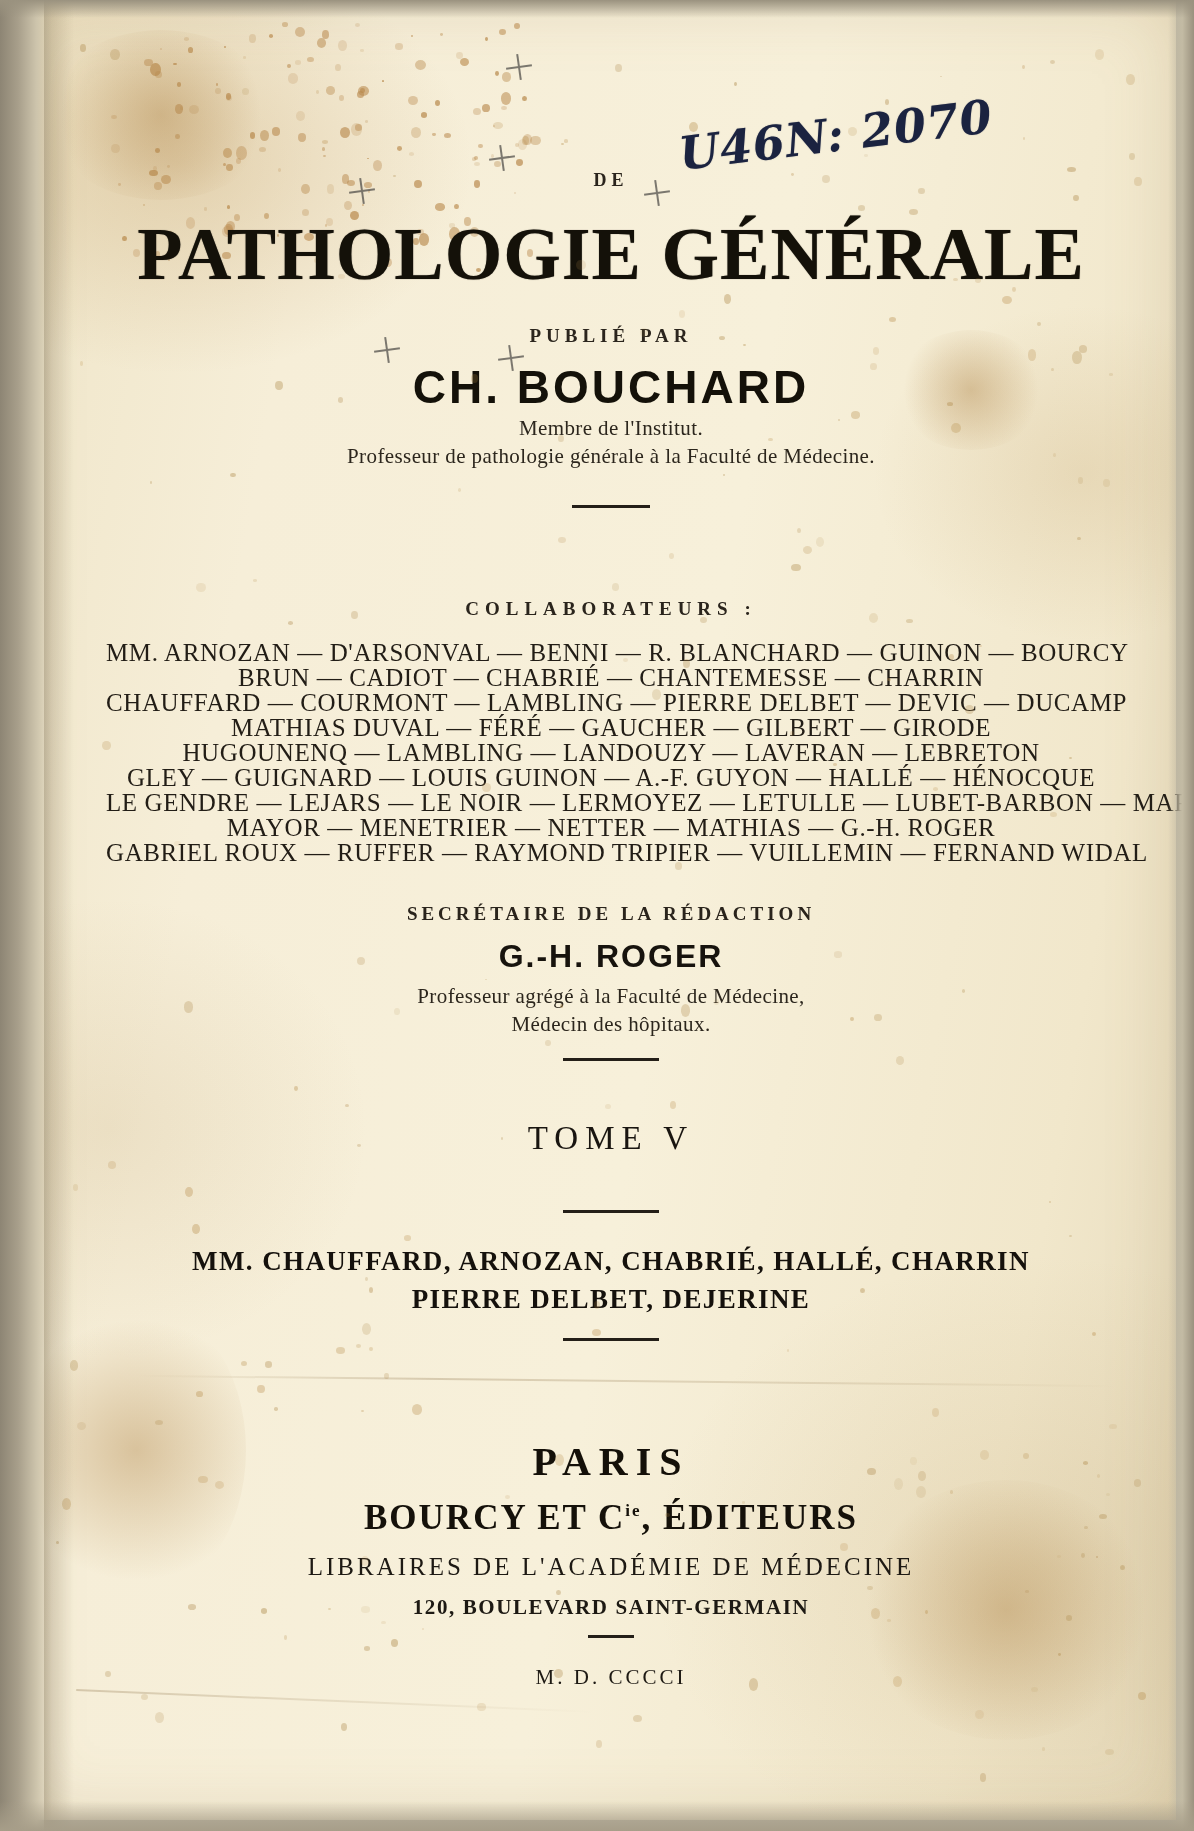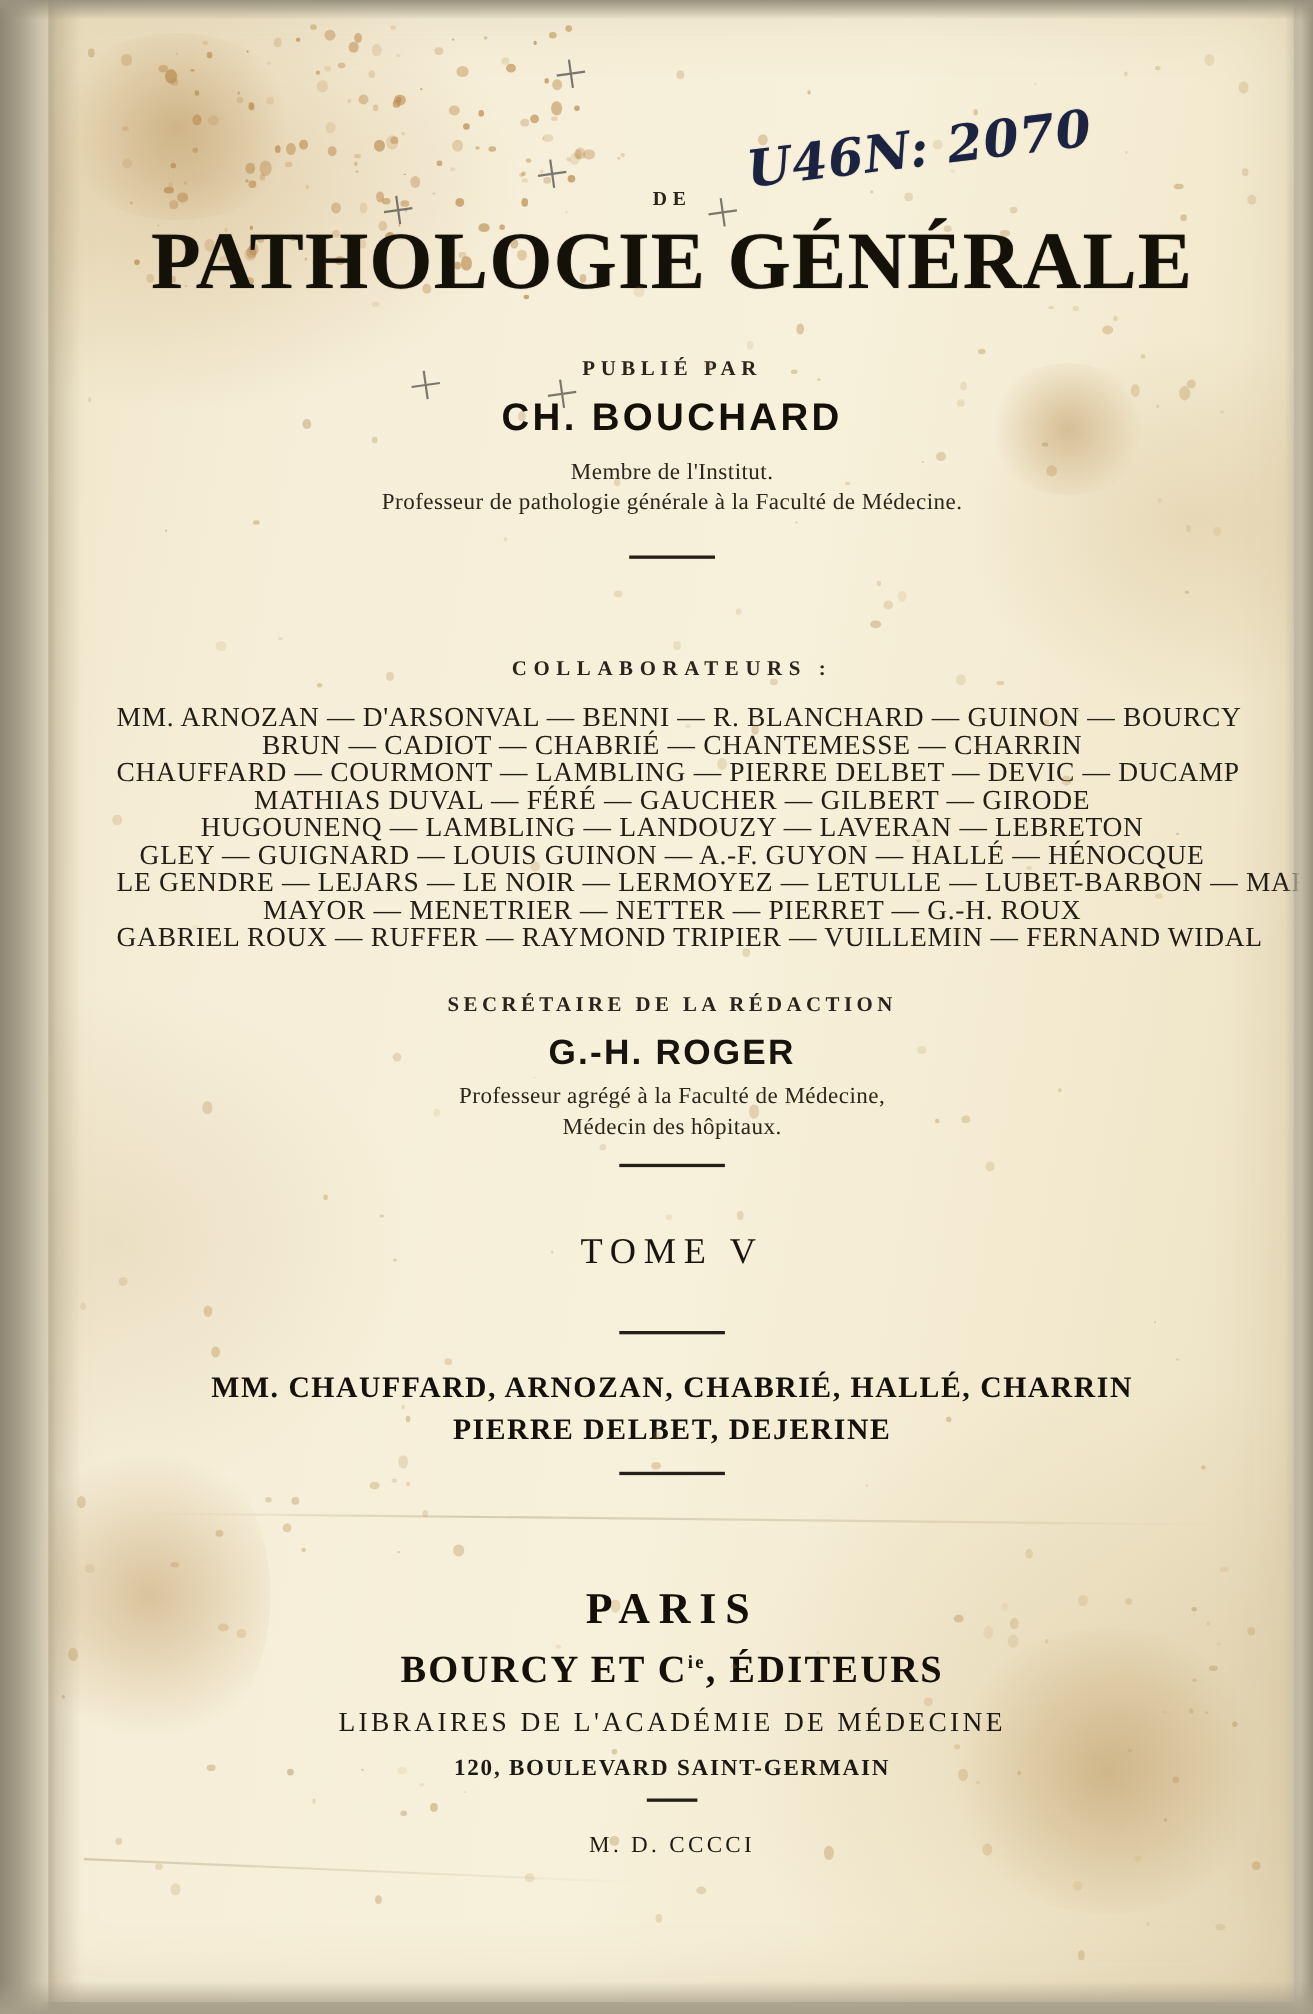--- a/index.html
+++ b/index.html
@@ -71,21 +71,21 @@
     font-size:74px;
     letter-spacing:1px;
     transform:scaleX(1.02);
     color:#141109;
     text-shadow:0 0 1px rgba(20,17,9,.55);
   }
   .pubpar { font-size:19px; letter-spacing:5px; font-weight:700; color:#2b251d; }
 
   .editor-name {
     font-family:"Liberation Sans", sans-serif;
-    font-size:35px; font-weight:700; letter-spacing:3px; color:#141109;
+    font-size:46px; font-weight:700; letter-spacing:3px; color:#141109;
   }
   .sec-name {
     font-family:"Liberation Sans", sans-serif;
     font-size:32px; font-weight:700; letter-spacing:2px; color:#17130d;
   }
   .credit { font-size:21px; color:#2c261d; letter-spacing:.4px; line-height:1.35; }
 
   .collab-head { font-size:19px; letter-spacing:6px; font-weight:700; color:#2a241c; }
   .sec-head    { font-size:19px; letter-spacing:4px; font-weight:700; color:#2a241c; }
 
@@ -326,21 +326,21 @@
     <div id="crease"></div>
     <div id="crease2"></div>
 
     <div id="content">
 
 
       <div class="blk" style="top:170px;">
         <span class="title-de">DE</span>
       </div>
 
-      <div class="blk" style="top:196px;">
+      <div class="blk" style="top:212px;">
         <span class="title-big">PATHOLOGIE GÉNÉRALE</span>
       </div>
 
       <div class="blk" style="top:325px;">
         <span class="pubpar">PUBLIÉ PAR</span>
       </div>
 
       <div class="blk" style="top:360px;">
         <span class="editor-name">CH. BOUCHARD</span>
       </div>
@@ -359,21 +359,21 @@
       </div>
 
       <div class="blk" style="top:640px;">
         <div class="collab-line">MM. ARNOZAN — D'ARSONVAL — BENNI — R. BLANCHARD — GUINON — BOURCY</div>
         <div class="collab-line">BRUN — CADIOT — CHABRIÉ — CHANTEMESSE — CHARRIN</div>
         <div class="collab-line">CHAUFFARD — COURMONT — LAMBLING — PIERRE DELBET — DEVIC — DUCAMP</div>
         <div class="collab-line">MATHIAS DUVAL — FÉRÉ — GAUCHER — GILBERT — GIRODE</div>
         <div class="collab-line">HUGOUNENQ — LAMBLING — LANDOUZY — LAVERAN — LEBRETON</div>
         <div class="collab-line">GLEY — GUIGNARD — LOUIS GUINON — A.-F. GUYON — HALLÉ — HÉNOCQUE</div>
         <div class="collab-line">LE GENDRE — LEJARS — LE NOIR — LERMOYEZ — LETULLE — LUBET-BARBON — MARFAN</div>
-        <div class="collab-line">MAYOR — MENETRIER — NETTER — PIERRET — G.-H. ROUX</div>
+        <div class="collab-line">MAYOR — MENETRIER — NETTER — MATHIAS — G.-H. ROGER</div>
         <div class="collab-line">GABRIEL ROUX — RUFFER — RAYMOND TRIPIER — VUILLEMIN — FERNAND WIDAL</div>
       </div>
 
       <div class="blk" style="top:903px;">
         <span class="sec-head">SECRÉTAIRE DE LA RÉDACTION</span>
       </div>
 
       <div class="blk" style="top:938px;">
         <span class="sec-name">G.-H. ROGER</span>
       </div>

